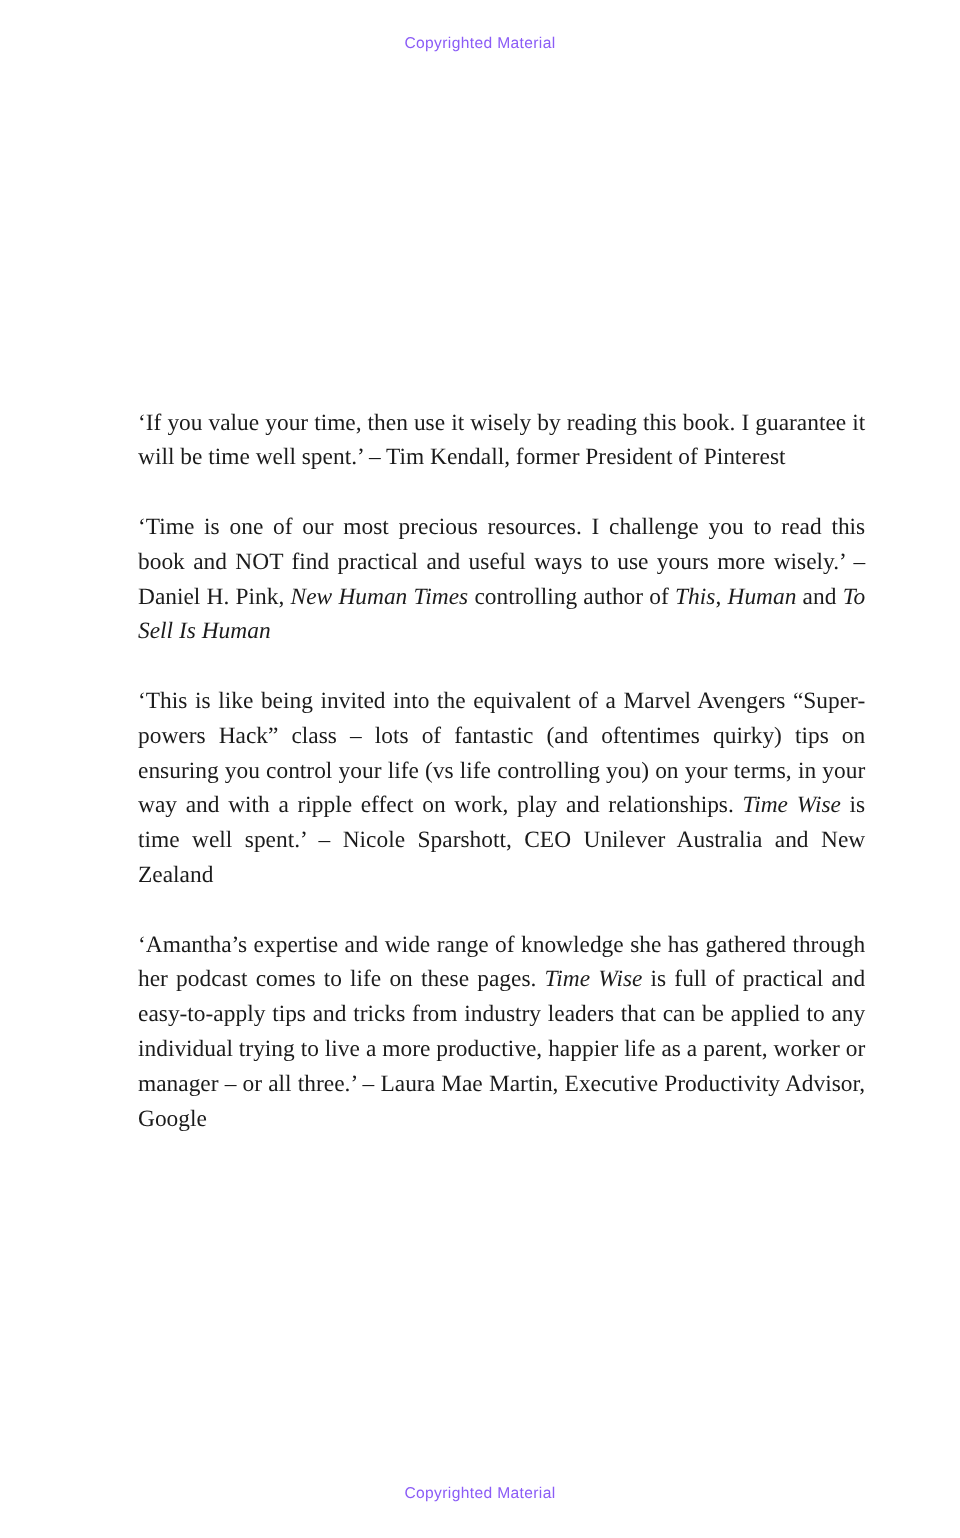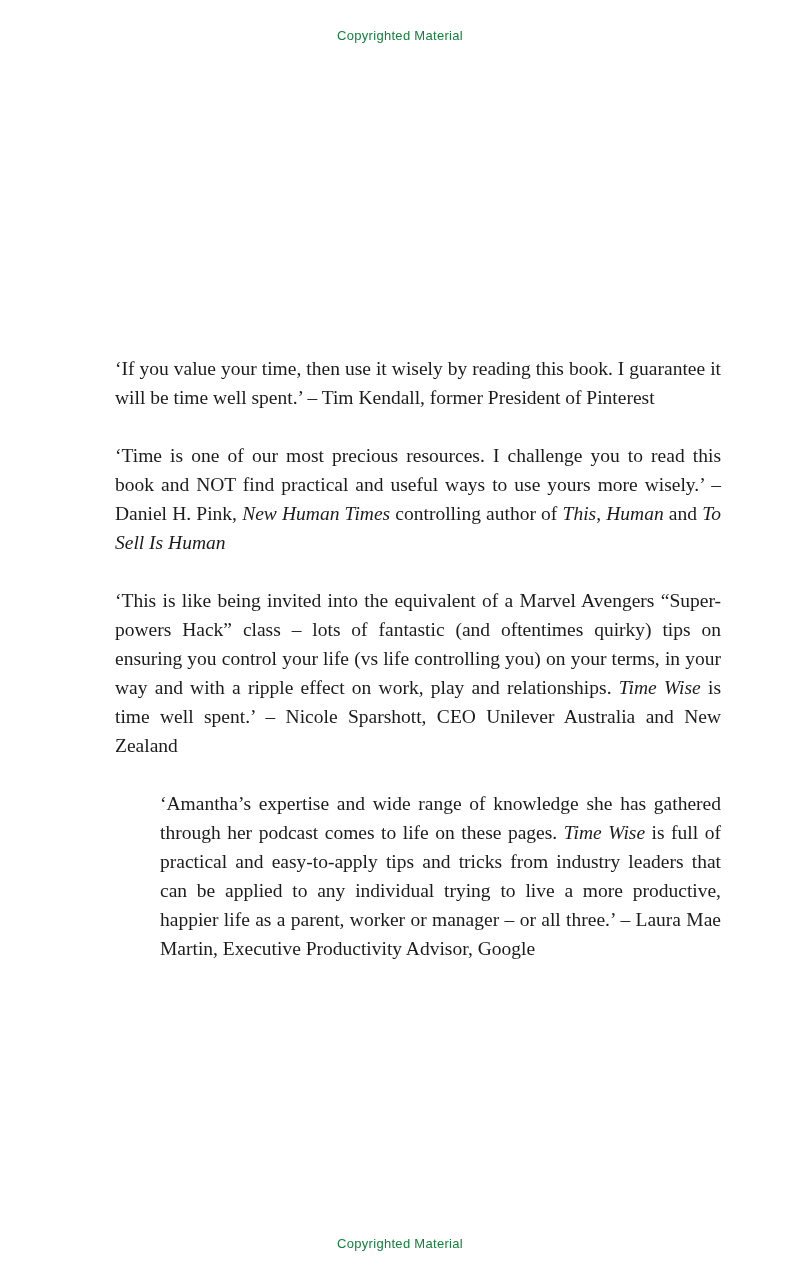--- a/index.html
+++ b/index.html
@@ -15,39 +15,39 @@
     color: #1b1b1b;
     overflow: hidden;
   }
   .watermark {
     position: absolute;
     left: 0;
     right: 0;
     text-align: center;
     font-family: "Liberation Sans", "DejaVu Sans", sans-serif;
     font-size: 13px;
-    color: #15803d;
+    color: #8b5cf6;
     letter-spacing: 0.3px;
   }
   .watermark.top { top: 28px; }
   .watermark.bottom { top: 1236px; }
   .content {
     position: absolute;
-    top: 354px;
+    top: 338px;
     left: 115px;
     width: 606px;
     font-size: 19.5px;
     line-height: 29px;
     text-align: justify;
   }
   .para {
     margin: 0 0 29px 0;
     padding: 0;
   }
-  .para:last-child { margin-bottom: 0; margin-left: 45px; }
+  .para:last-child { margin-bottom: 0; }
   .i { font-style: italic; }
 </style>
 </head>
 <body>
 
 <div class="page">
 
   <div class="watermark top">Copyrighted Material</div>
 
   <div class="content">

